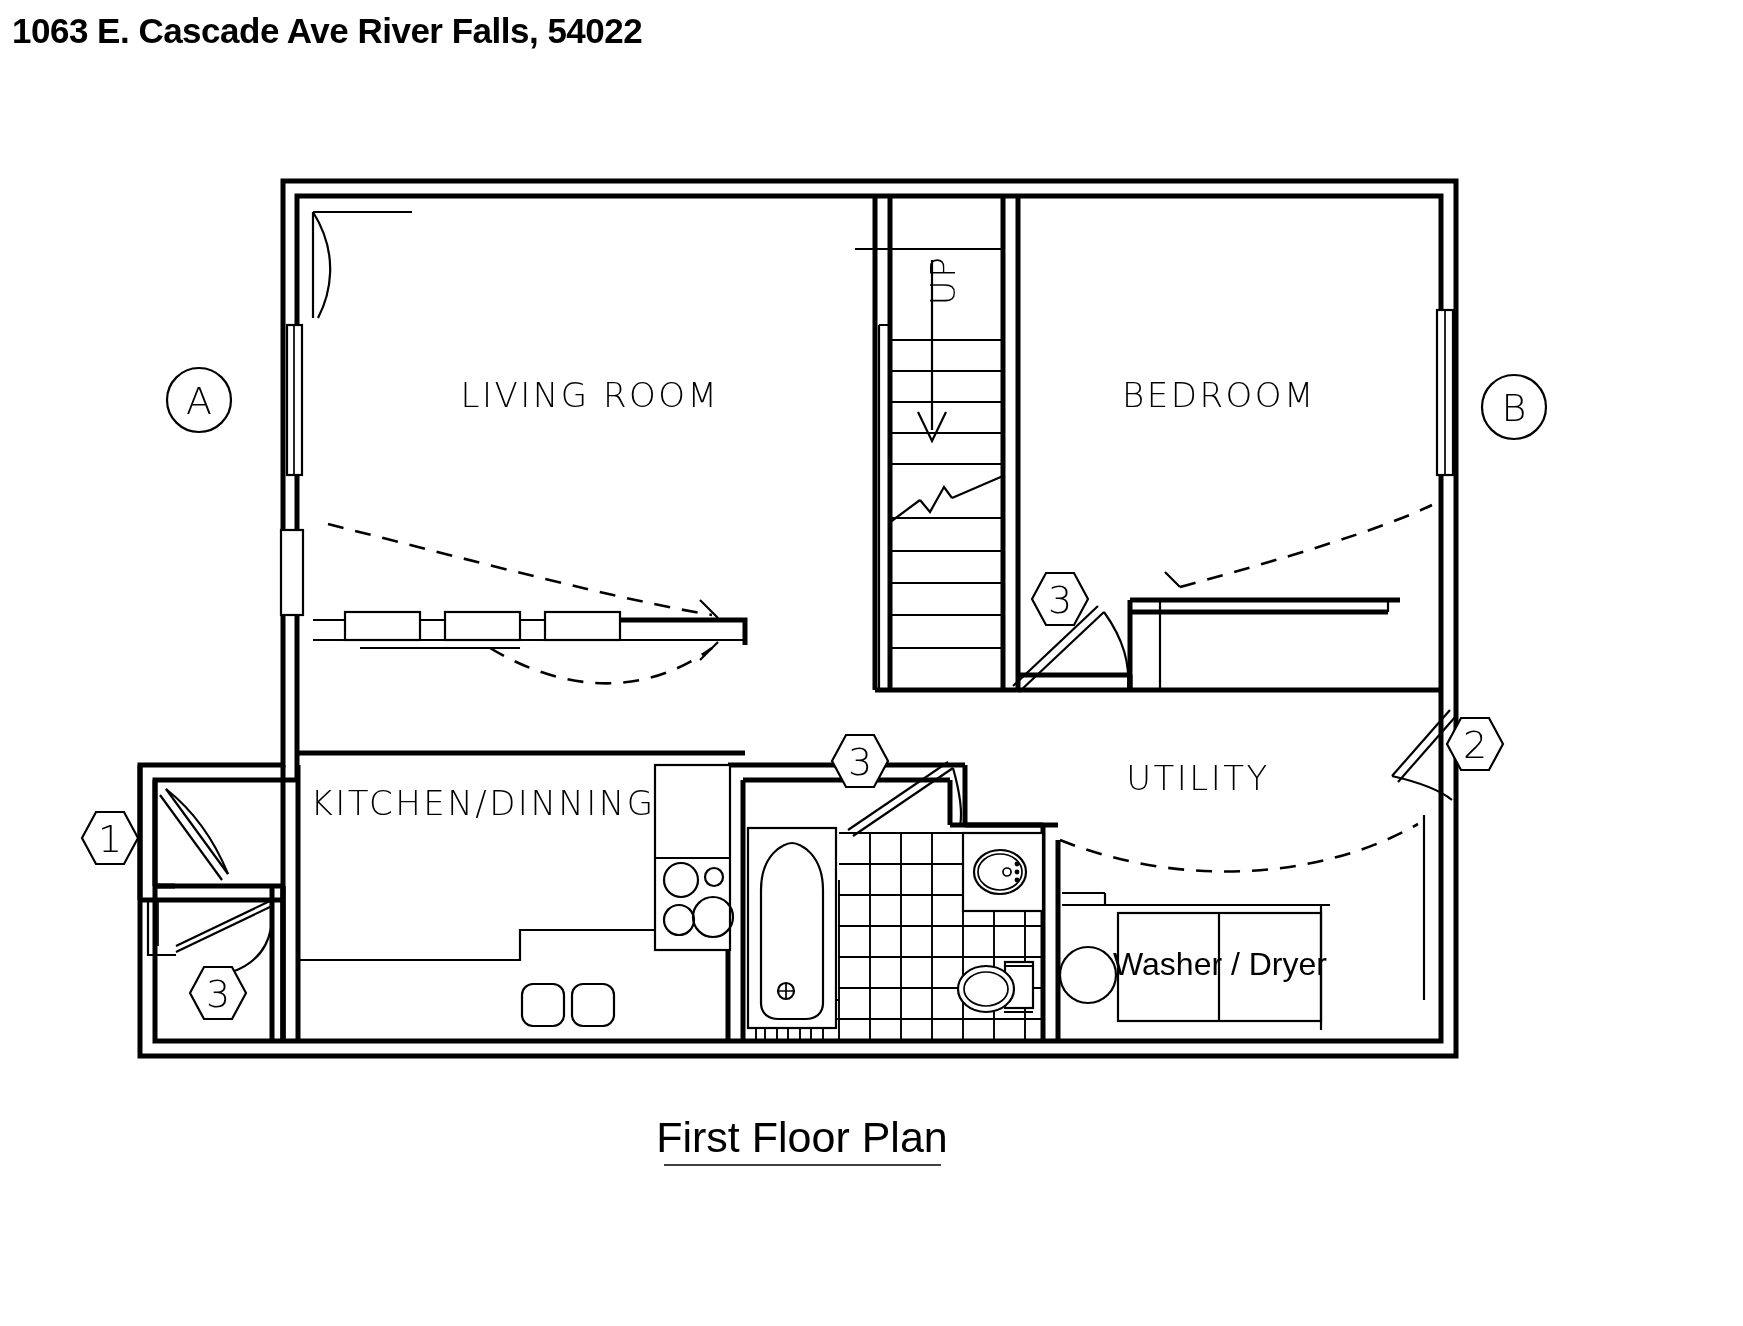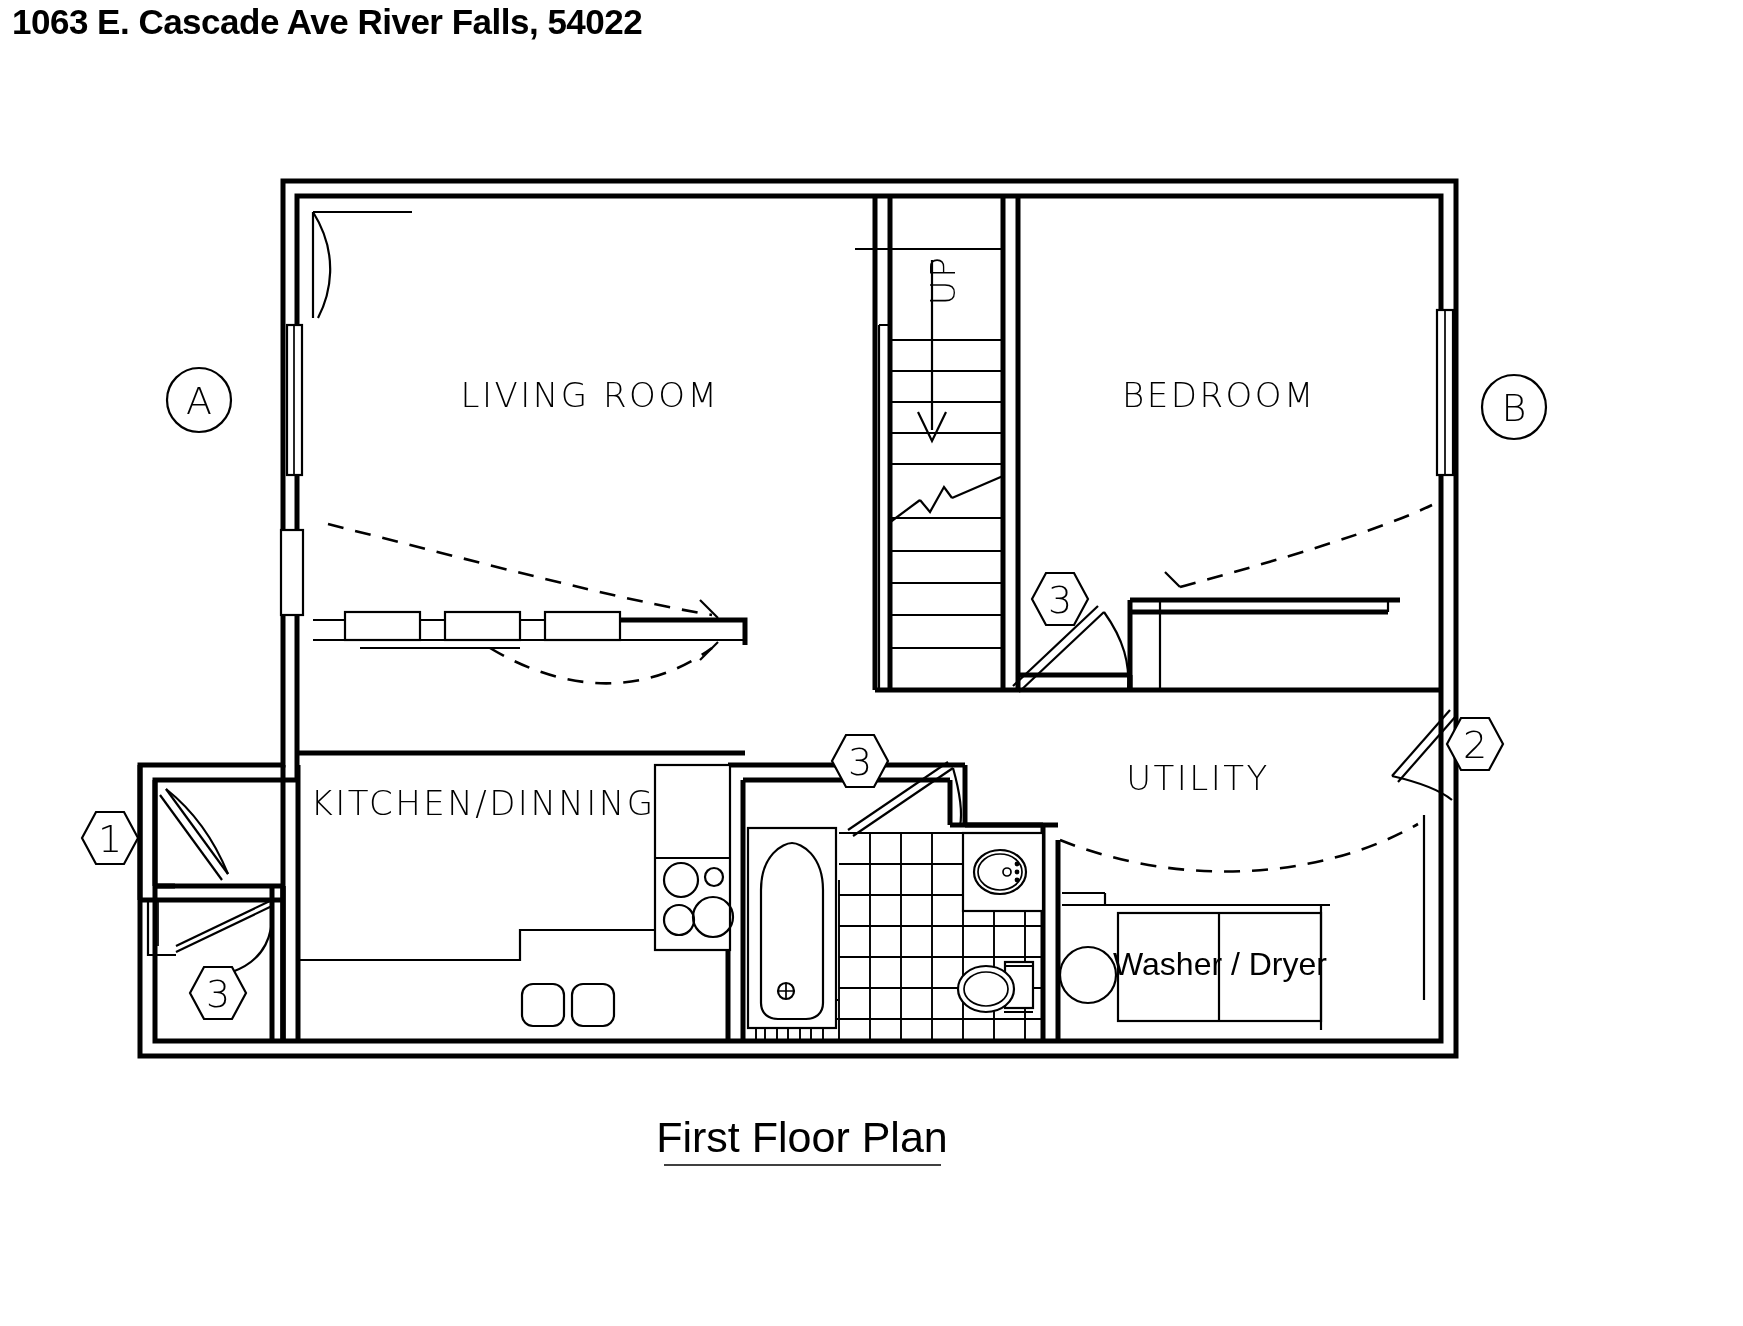--- a/index.html
+++ b/index.html
@@ -17,21 +17,21 @@
   }
   #sheet {
     position: absolute;
     inset: 0;
     width: 1743px;
     height: 1326px;
   }
   .sheet-title {
     position: absolute;
     left: 12px;
-    top: 2px;
+    top: 11px;
     font-family: "Liberation Sans", sans-serif;
     font-weight: bold;
     font-size: 35px;
     letter-spacing: -0.5px;
     color: #000000;
     white-space: nowrap;
   }
   svg.plan {
     position: absolute;
     left: 0;

